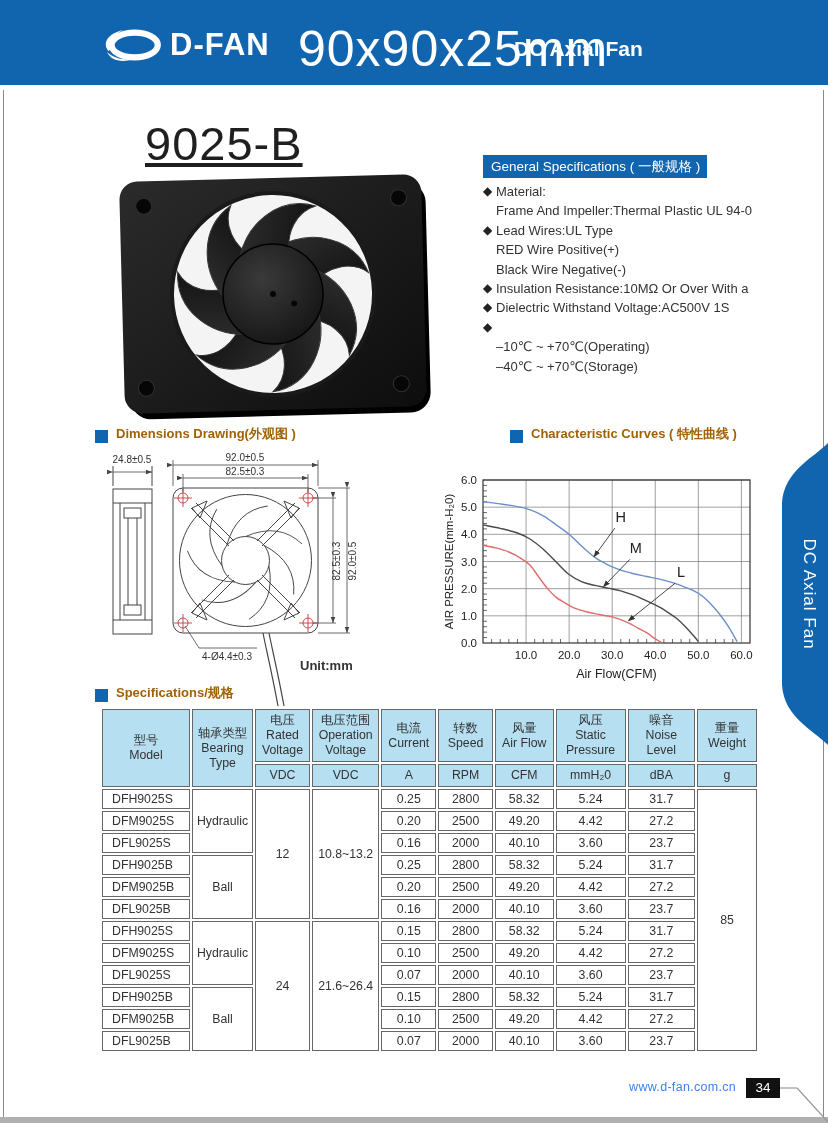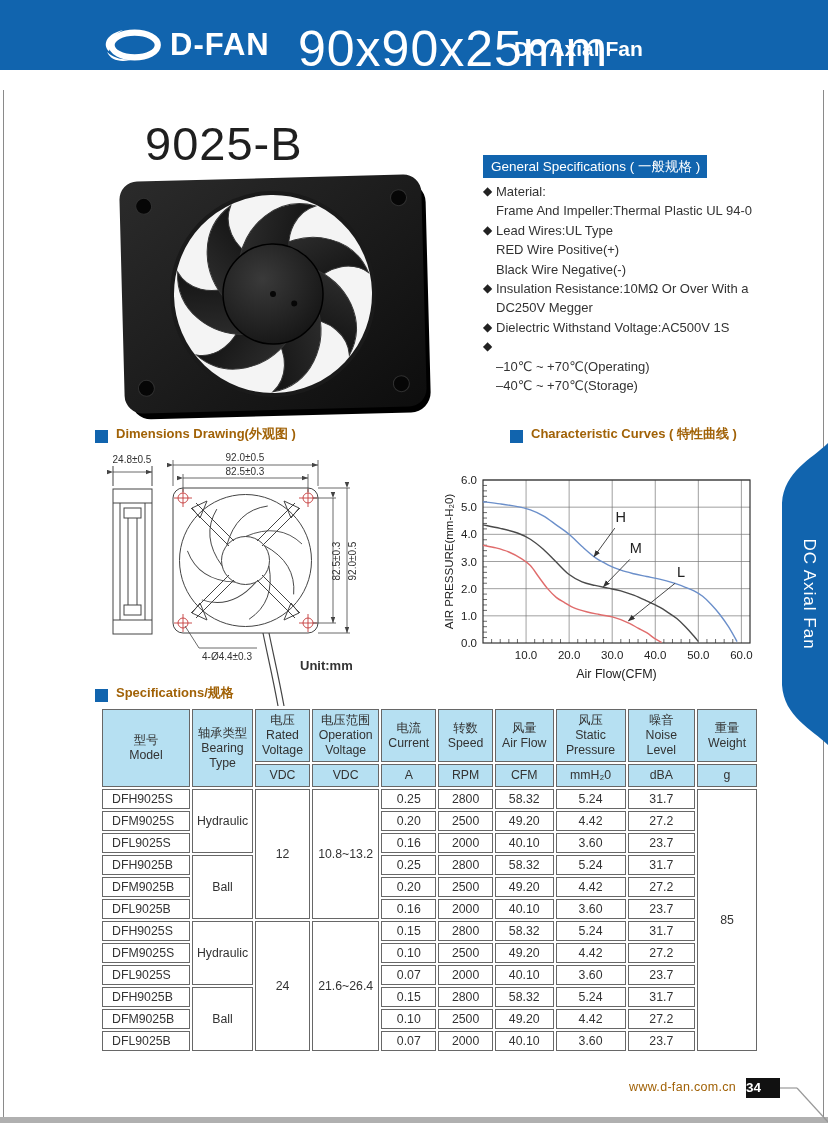--- a/index.html
+++ b/index.html
@@ -1,31 +1,31 @@
 <!DOCTYPE html>
 <html><head>
 <meta charset="utf-8">
 <style>
   * { margin:0; padding:0; box-sizing:border-box; }
   body { background:#e8e8e8; font-family:"Liberation Sans","DejaVu Sans",sans-serif; }
   .page { position:relative; width:828px; height:1123px; background:#fff; overflow:hidden; margin:0 auto; }
 
   
-  .header-band { position:absolute; left:0; top:0; width:828px; height:70px; background:#1164ae; }
+  .header-band { position:absolute; left:0; top:0; width:828px; height:85px; background:#1164ae; }
   .logo-wrap { position:absolute; left:100px; top:24px; display:flex; align-items:center; }
   .brand { color:#fff; font-size:31px; font-weight:bold; letter-spacing:1px; margin-left:6px; }
   .size-title { position:absolute; left:298px; top:20px; color:#fff; font-size:50px; font-weight:400; letter-spacing:1px; }
   .subtitle { position:absolute; left:514px; top:37px; color:#fff; font-size:21px; font-weight:bold; }
 
   
   .border-left  { position:absolute; left:3px;  top:90px; bottom:6px; width:1px; background:#8a8a8a; }
   .border-right { position:absolute; left:823px; top:90px; bottom:6px; width:1px; background:#8a8a8a; }
   .bottom-bar { position:absolute; left:0; bottom:0; width:828px; height:6px; background:#b0b0b0; }
 
-  .model-title { position:absolute; left:145px; top:116px; font-size:47px; color:#1f1f1f; letter-spacing:1px; }
+  .model-title { position:absolute; left:145px; top:116px; font-size:47px; color:#1f1f1f; letter-spacing:1px;text-decoration:underline; }
 
   .fan-photo { position:absolute; left:106px; top:172px; }
 
   
   .gs-bar { position:absolute; left:483px; top:155px; width:224px; height:23px; background:#1164ae;
             color:#fff; font-size:13.5px; line-height:23px; padding-left:8px; }
   .gs-list { position:absolute; left:483px; top:182px; width:330px; }
   .gs-line { font-size:13px; color:#333; line-height:19.4px; display:flex; }
   .gs-line .dia { width:13px; flex:0 0 13px; font-size:12px; color:#222; }
   .gs-line.cont { padding-left:13px; }
@@ -49,23 +49,23 @@
   .spec-table th, .spec-table td { border:1px solid #676767; font-weight:normal;
                 color:#333; text-align:center; vertical-align:middle; }
   .spec-table th { background:#b6e0f2; font-size:12.3px; line-height:15px; padding:3px 2px; white-space:pre-line; }
   .spec-table thead tr:first-child th { height:46px; }
   .spec-table thead tr:last-child  th { height:20px; }
   .spec-table td { font-size:12.3px; height:20px; background:#fff; padding:1px 4px; }
   .spec-table td.model { text-align:left; padding-left:9px;margin-left:45px; }
 
   
   .site { position:absolute; left:596px; top:1080px; width:140px; text-align:right;
-          font-size:12.5px; color:#a16207; letter-spacing:.3px; }
+          font-size:12.5px; color:#3b82f6; letter-spacing:.3px; }
   .page-no { position:absolute; left:746px; top:1078px; width:34px; height:20px; background:#111;
-             color:#fff; font-size:13.5px; font-weight:bold; line-height:20px; }
+             color:#fff; font-size:13.5px; font-weight:normal; text-align:center; line-height:20px; }
   .foot-lines { position:absolute; left:780px; top:1078px; }
 </style>
 </head>
 <body>
 
 <div class="page">
 
   <div class="header-band">
     <div class="logo-wrap">
       <svg width="64" height="42" viewBox="0 0 72 46">
@@ -145,23 +145,20 @@
       </div>
       <div class="gs-line cont">
         <span>RED Wire Positive(+)</span>
       </div>
       <div class="gs-line cont">
         <span>Black Wire Negative(-)</span>
       </div>
       <div class="gs-line">
         <span class="dia">◆</span>
         <span>Insulation Resistance:10MΩ Or Over With a</span>
-      </div>
-      <div class="gs-line cont">
-        <span>DC250V Megger</span>
       </div>
       <div class="gs-line">
         <span class="dia">◆</span>
         <span>Dielectric Withstand Voltage:AC500V 1S</span>
       </div>
       <div class="gs-line">
         <span class="dia">◆</span>
       </div>
       <div class="gs-line cont">
         <span>–10℃ ~ +70℃(Operating)</span>

